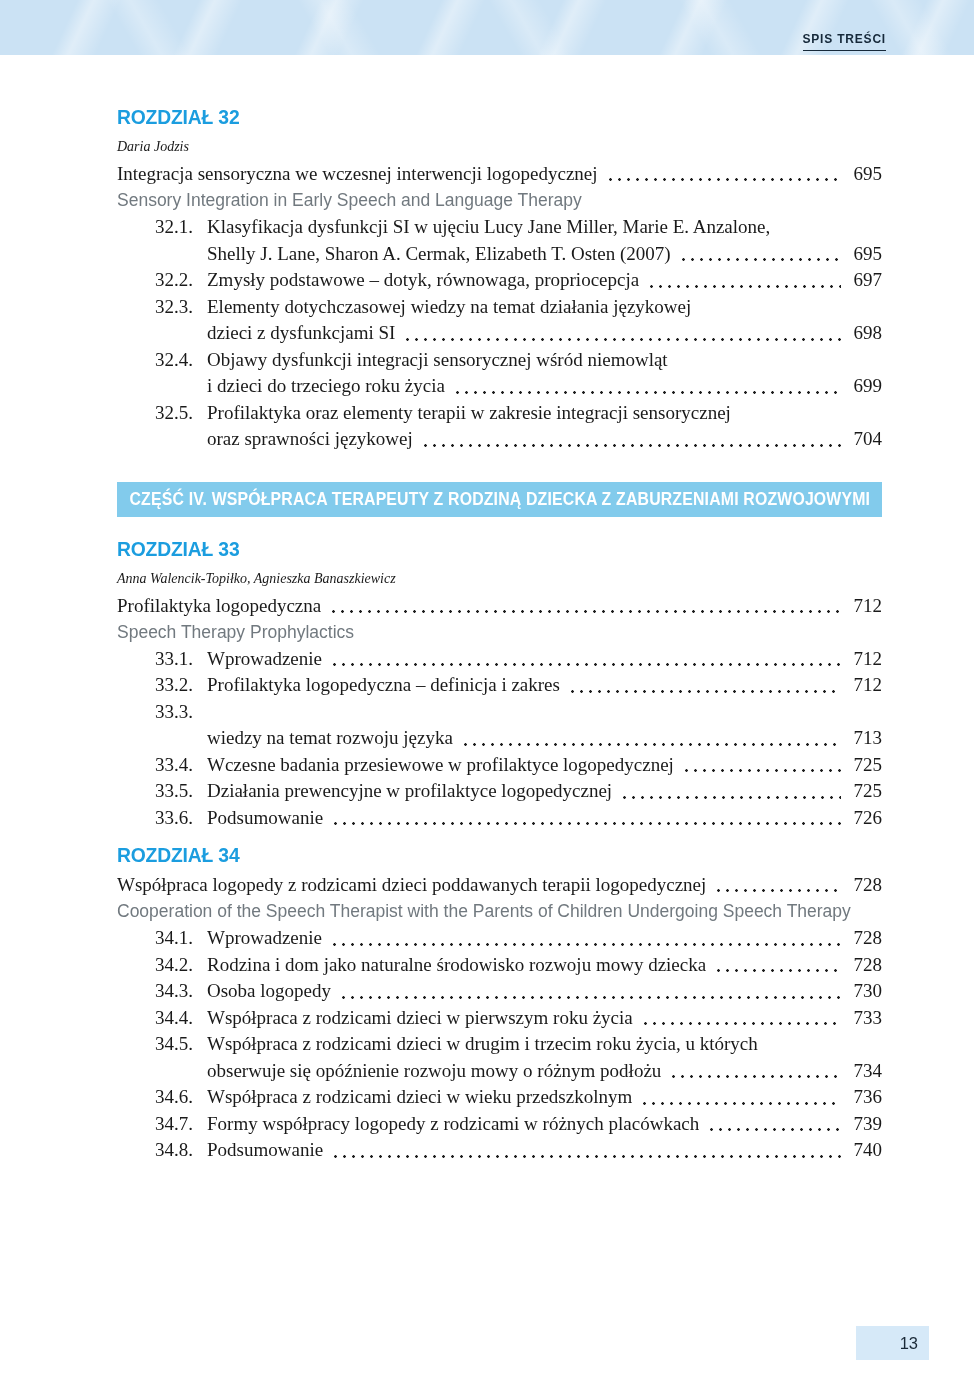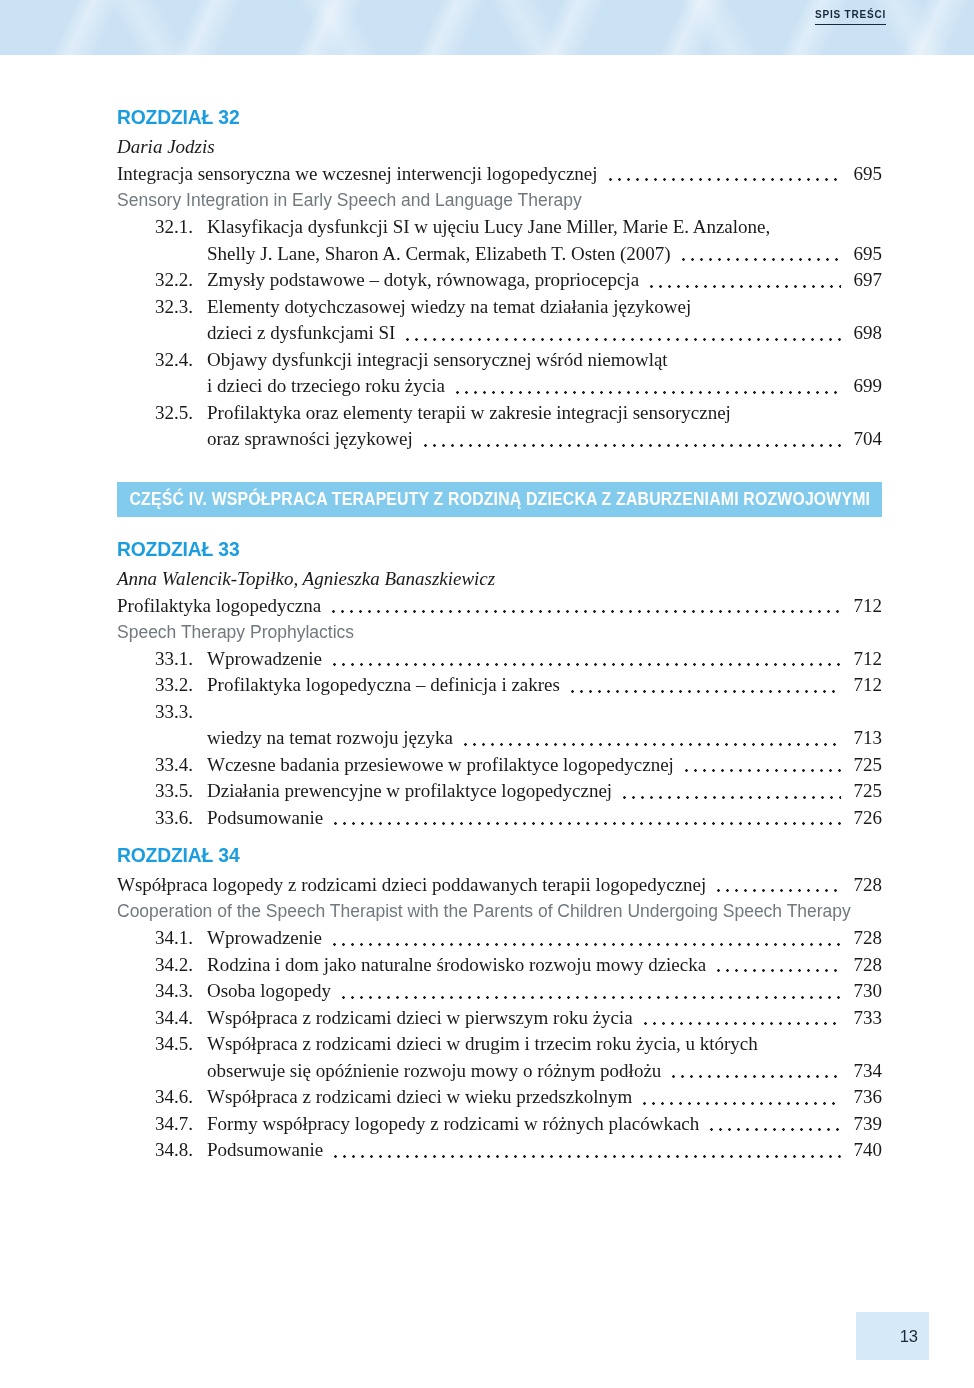--- a/index.html
+++ b/index.html
@@ -29,23 +29,23 @@
         rgba(255,255,255,0) 0 70px,
         rgba(255,255,255,.40) 85px,
         rgba(255,255,255,0) 110px),
       repeating-linear-gradient(60deg,
         rgba(255,255,255,0) 0 120px,
         rgba(255,255,255,.28) 140px,
         rgba(255,255,255,0) 165px),
       var(--band-bg);
   }
   .hdr-label{
-    position:absolute;top:9px;right:88px;
-    font-family:"Liberation Sans","DejaVu Sans",sans-serif;
-    font-size:10px;font-weight:700;letter-spacing:.8px;
+    position:absolute;top:32px;right:88px;
+    font-family:"Liberation Sans","DejaVu Sans",sans-serif;
+    font-size:12px;font-weight:700;letter-spacing:.8px;
     color:#16293a;
     border-bottom:1.6px solid #16293a;
     padding-bottom:4px;
     white-space:nowrap;
   }
   
   .content{
     padding:50px 92px 0 117px;
   }
   .chapter + .chapter{margin-top:12px;}
@@ -53,21 +53,21 @@
     margin:0 0 5px 0;
     font-family:"Liberation Sans","DejaVu Sans",sans-serif;
     font-size:21px;line-height:23px;font-weight:700;
     color:var(--accent);
     letter-spacing:-.2px;
     transform:scaleX(.92);transform-origin:left center;
     white-space:nowrap;
   }
   .authors{
     margin:0;font-style:italic;
-    font-size:19px;line-height:27px;
+    font-size:14px;line-height:27px;
     white-space:nowrap;
   }
   .entry-line{
     display:flex;align-items:baseline;
     font-size:19px;line-height:27px;
     white-space:nowrap;
   }
   .entry-line .t{flex:none;}
   .leader{
     flex:1 1 auto;min-width:14px;
@@ -109,21 +109,21 @@
     font-family:"Liberation Sans","DejaVu Sans",sans-serif;
     font-size:18px;font-weight:700;color:#ffffff;
     letter-spacing:.2px;
     transform:scaleX(.88);transform-origin:center;
     white-space:nowrap;
   }
   
   .page-num-box{
     position:absolute;
     right:45px;bottom:28px;
-    width:73px;height:48px;
+    width:73px;height:34px;
     background:var(--footer-box-bg);
     display:flex;align-items:center;justify-content:flex-end;
     padding-right:11px;
     font-family:"Liberation Sans","DejaVu Sans",sans-serif;
     font-size:16.5px;color:#1b2a38;
   }
 </style>
 </head>
 <body>
 

